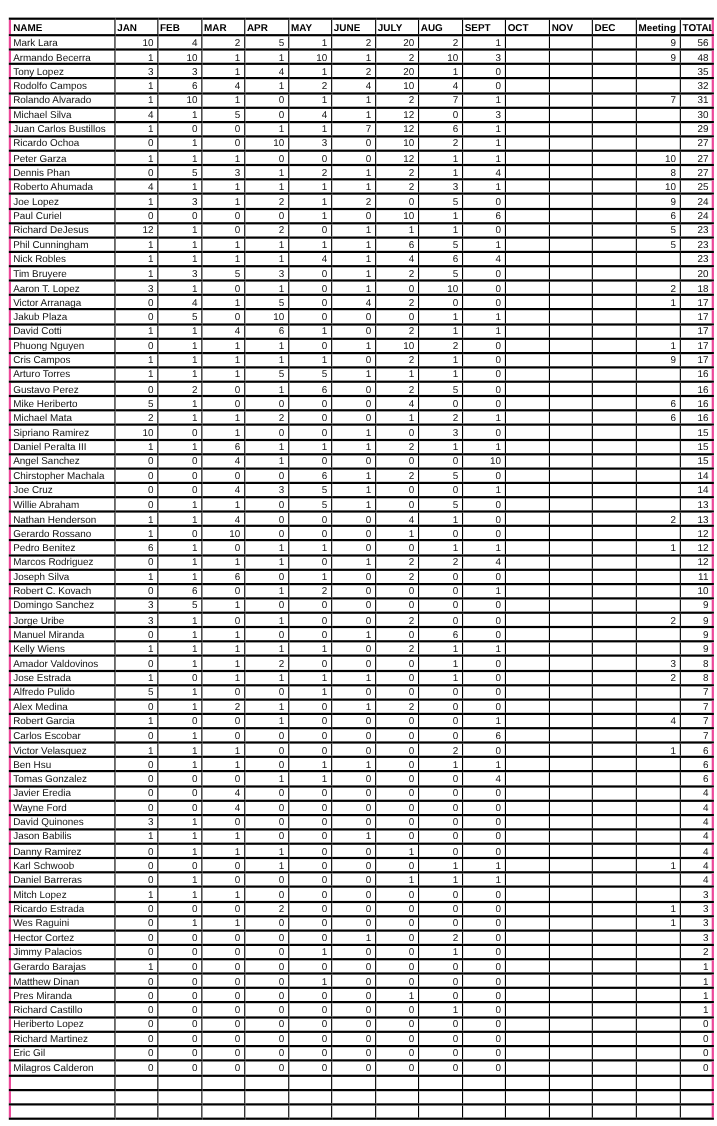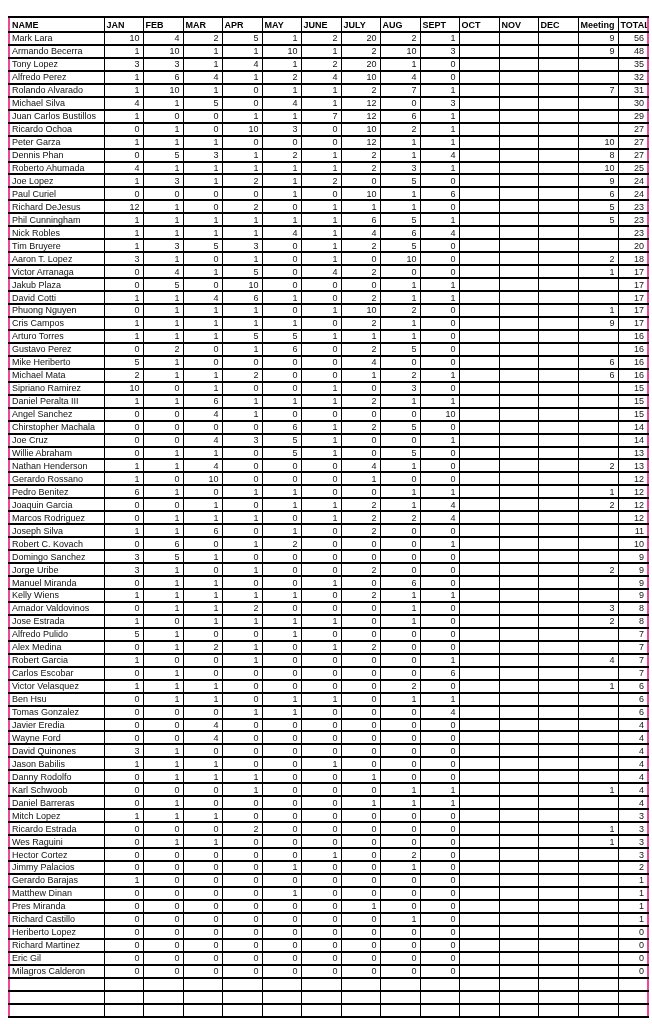--- a/index.html
+++ b/index.html
@@ -131,21 +131,21 @@
           <td class="num">20</td>
           <td class="num">1</td>
           <td class="num">0</td>
           <td class="num"></td>
           <td class="num"></td>
           <td class="num"></td>
           <td class="num"></td>
           <td class="num">35</td>
         </tr>
         <tr>
-          <td class="name">Alfredo Perez</td>
+          <td class="name">Rodolfo Campos</td>
           <td class="num">1</td>
           <td class="num">6</td>
           <td class="num">4</td>
           <td class="num">1</td>
           <td class="num">2</td>
           <td class="num">4</td>
           <td class="num">10</td>
           <td class="num">4</td>
           <td class="num">0</td>
           <td class="num"></td>
@@ -692,54 +692,37 @@
           <td class="num">0</td>
           <td class="num">1</td>
           <td class="num">1</td>
           <td class="num"></td>
           <td class="num"></td>
           <td class="num"></td>
           <td class="num">1</td>
           <td class="num">12</td>
         </tr>
         <tr>
-          <td class="name">Joaquin Garcia</td>
-          <td class="num">0</td>
-          <td class="num">0</td>
-          <td class="num">1</td>
-          <td class="num">0</td>
-          <td class="num">1</td>
-          <td class="num">1</td>
-          <td class="num">2</td>
-          <td class="num">1</td>
-          <td class="num">4</td>
-          <td class="num"></td>
-          <td class="num"></td>
-          <td class="num"></td>
-          <td class="num">2</td>
+          <td class="name">Marcos Rodriguez</td>
+          <td class="num">0</td>
+          <td class="num">1</td>
+          <td class="num">1</td>
+          <td class="num">1</td>
+          <td class="num">0</td>
+          <td class="num">1</td>
+          <td class="num">2</td>
+          <td class="num">2</td>
+          <td class="num">4</td>
+          <td class="num"></td>
+          <td class="num"></td>
+          <td class="num"></td>
+          <td class="num"></td>
           <td class="num">12</td>
         </tr>
         <tr>
-          <td class="name">Marcos Rodriguez</td>
-          <td class="num">0</td>
-          <td class="num">1</td>
-          <td class="num">1</td>
-          <td class="num">1</td>
-          <td class="num">0</td>
-          <td class="num">1</td>
-          <td class="num">2</td>
-          <td class="num">2</td>
-          <td class="num">4</td>
-          <td class="num"></td>
-          <td class="num"></td>
-          <td class="num"></td>
-          <td class="num"></td>
-          <td class="num">12</td>
-        </tr>
-        <tr>
           <td class="name">Joseph  Silva</td>
           <td class="num">1</td>
           <td class="num">1</td>
           <td class="num">6</td>
           <td class="num">0</td>
           <td class="num">1</td>
           <td class="num">0</td>
           <td class="num">2</td>
           <td class="num">0</td>
           <td class="num">0</td>
@@ -1049,21 +1032,21 @@
           <td class="num">0</td>
           <td class="num">0</td>
           <td class="num">0</td>
           <td class="num"></td>
           <td class="num"></td>
           <td class="num"></td>
           <td class="num"></td>
           <td class="num">4</td>
         </tr>
         <tr>
-          <td class="name">Danny Rodolfo</td>
+          <td class="name">Danny Ramirez</td>
           <td class="num">0</td>
           <td class="num">1</td>
           <td class="num">1</td>
           <td class="num">1</td>
           <td class="num">0</td>
           <td class="num">0</td>
           <td class="num">1</td>
           <td class="num">0</td>
           <td class="num">0</td>
           <td class="num"></td>

